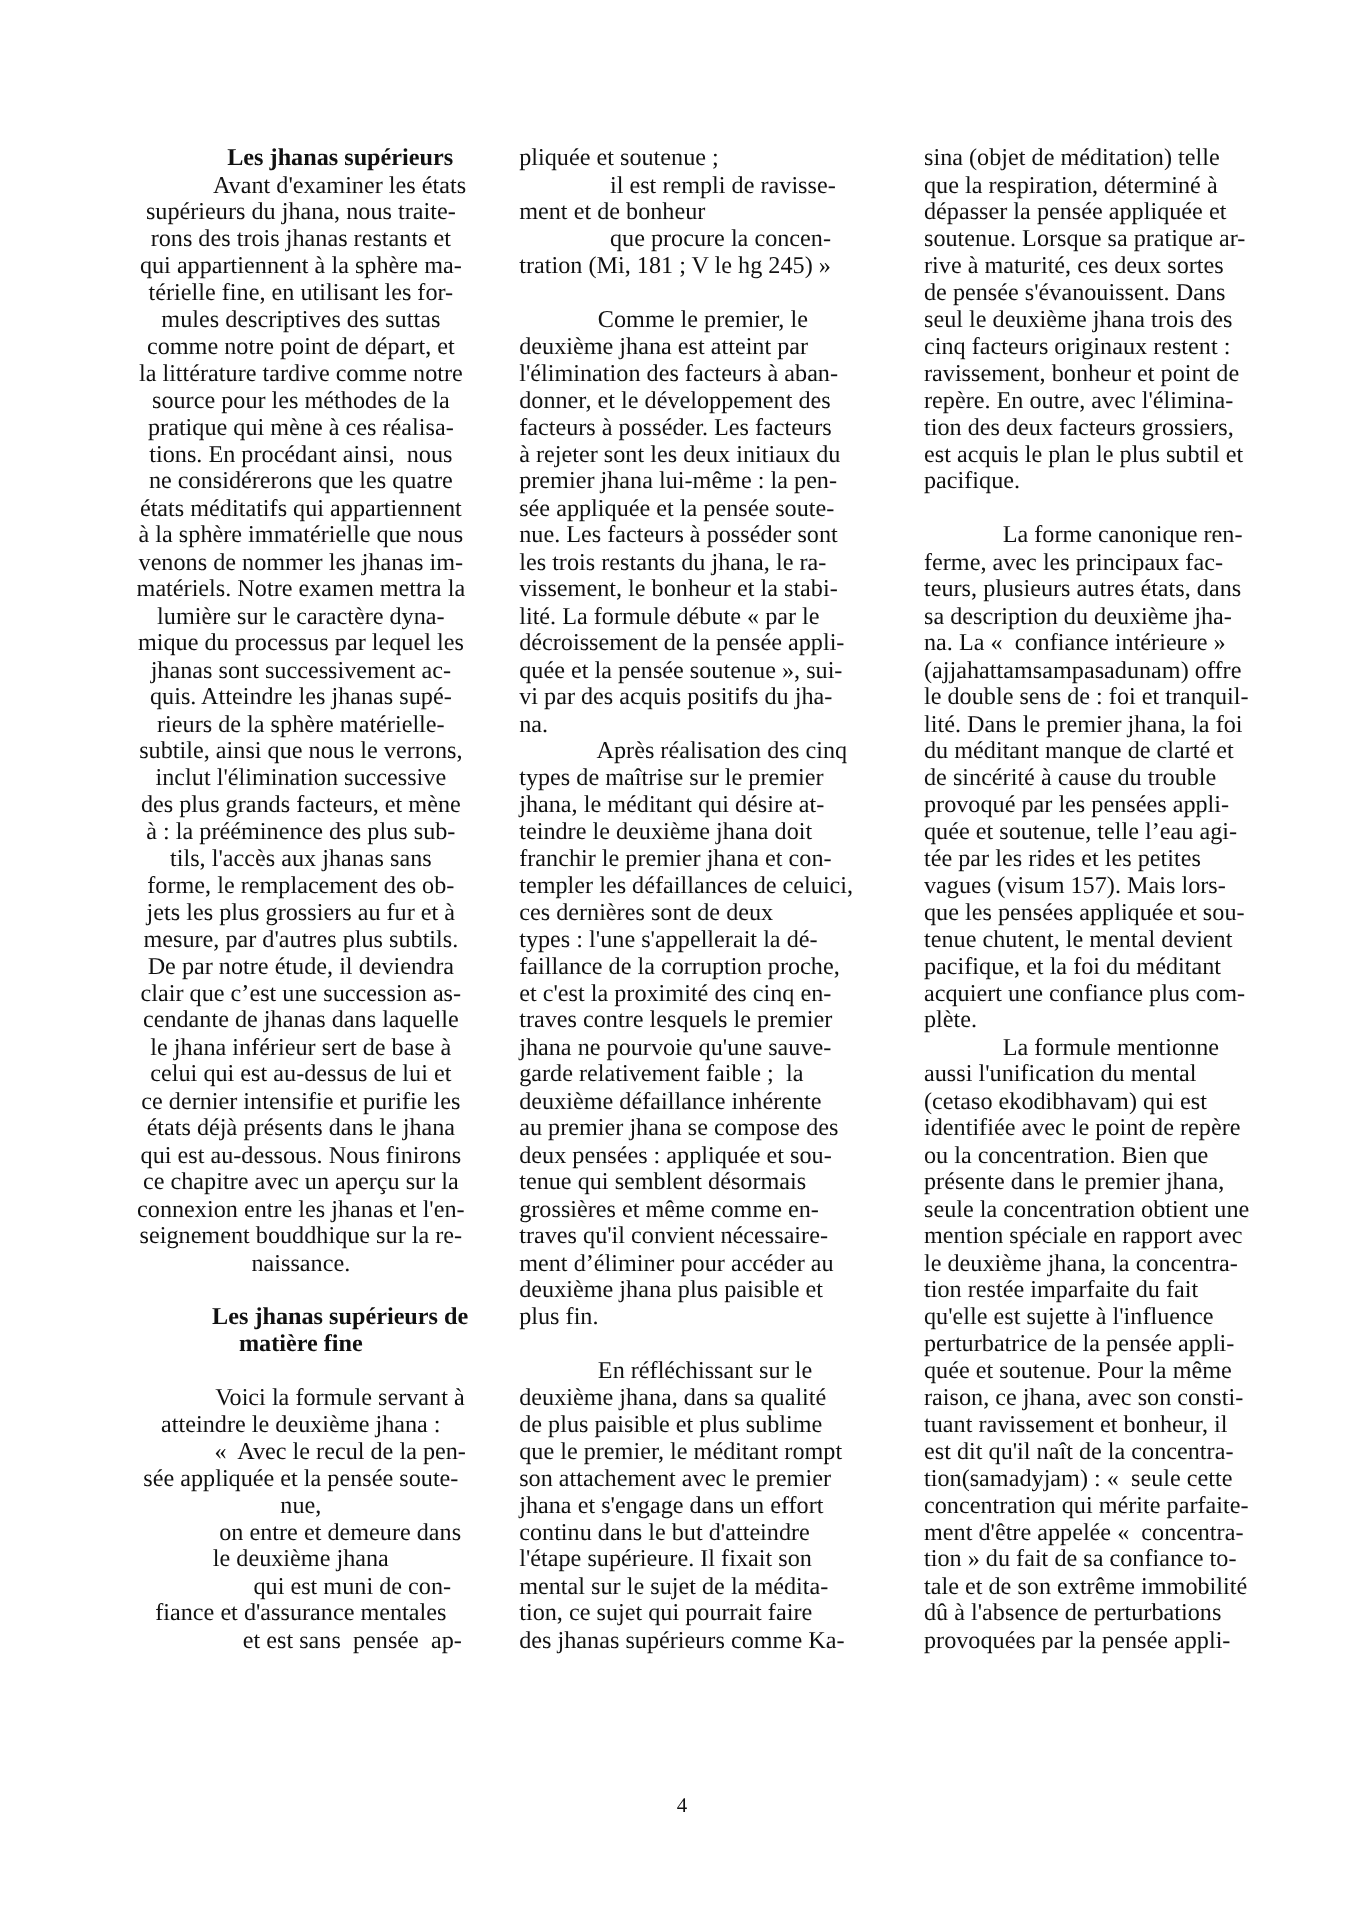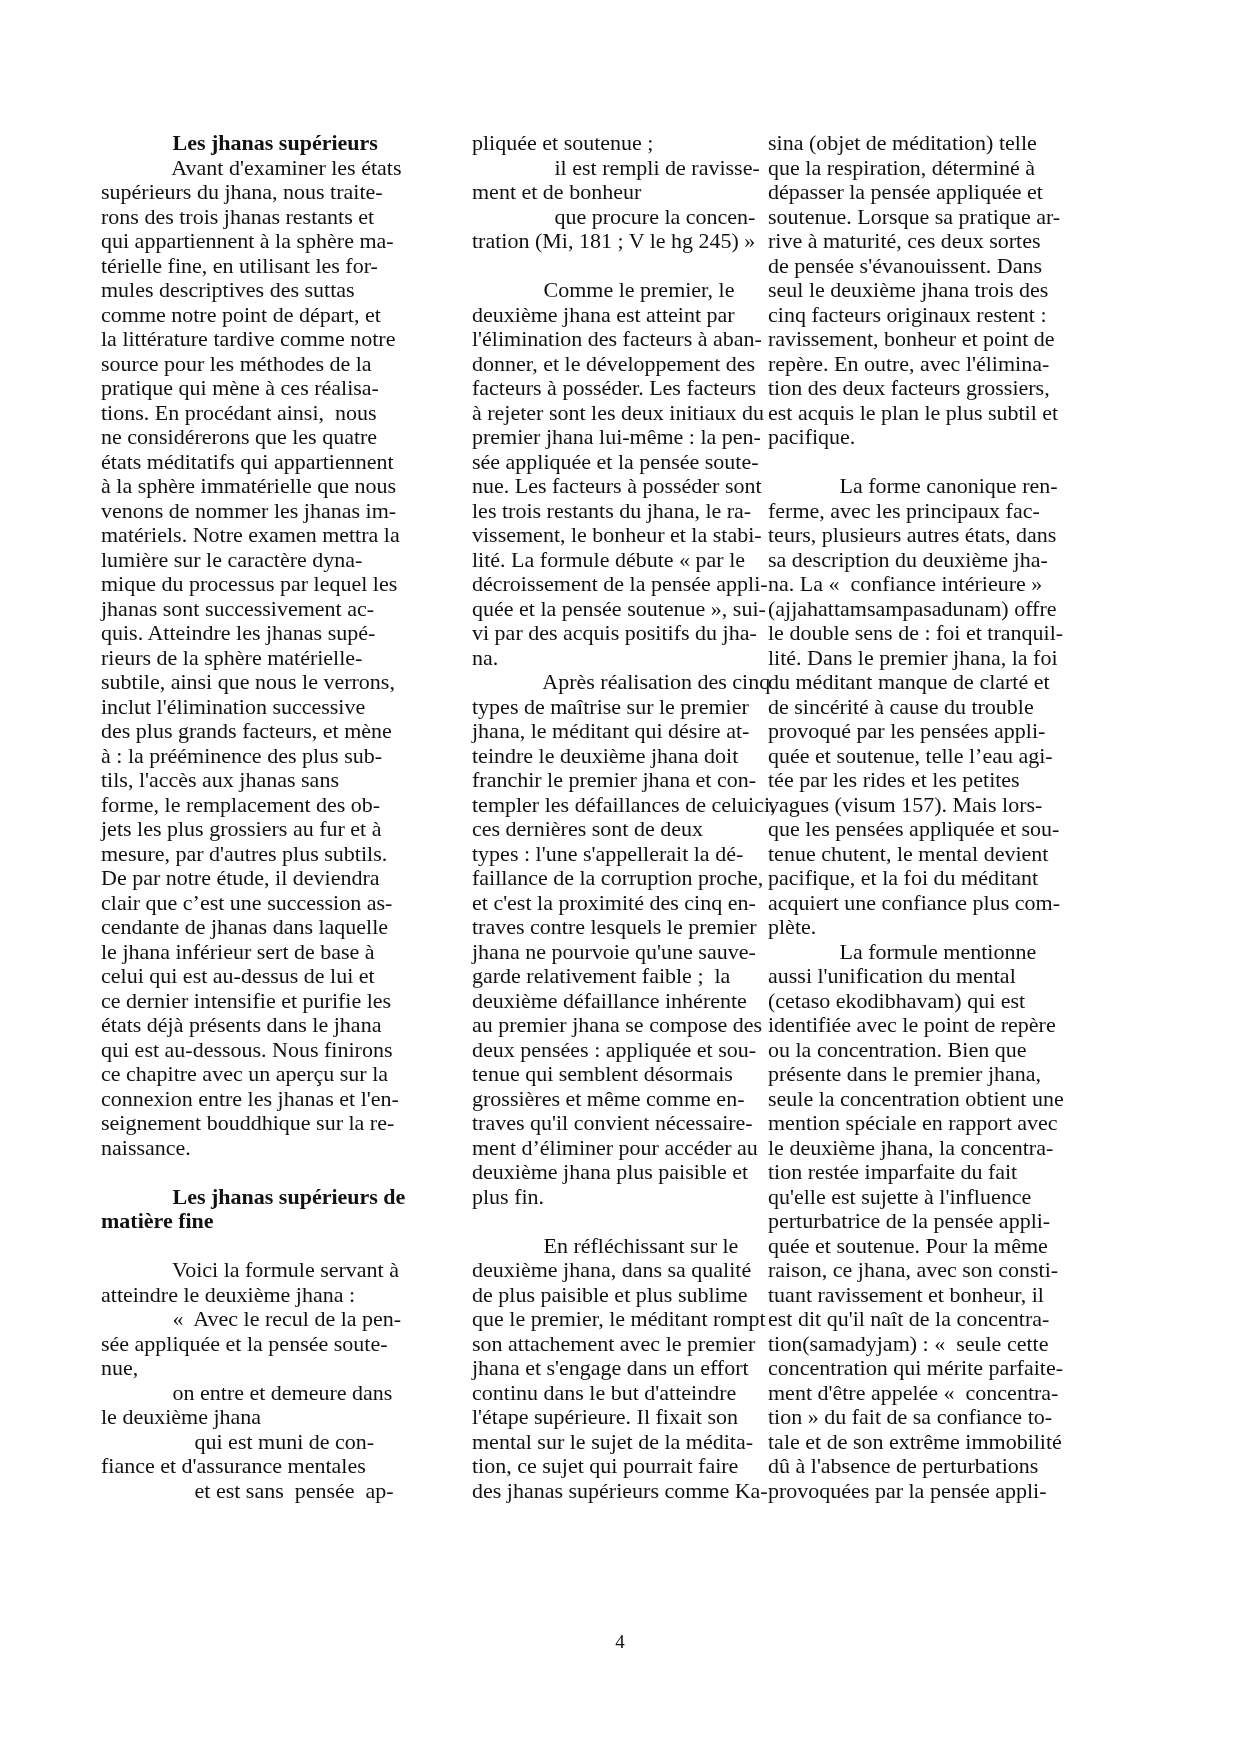--- a/index.html
+++ b/index.html
@@ -1,21 +1,21 @@
 <!DOCTYPE html>
 <html><head>
 <meta charset="utf-8">
 <style>
   html, body { margin: 0; padding: 0; background: #ffffff; }
   body { width: 1240px; height: 1754px; position: relative; overflow: hidden;
          font-family: "Liberation Serif", "DejaVu Serif", serif; color: #111; }
   .col { position: absolute; top: 131px; font-size: 22px; line-height: 24.5px; white-space: pre; }
-  .col1 { left: 101px; width: 345px; }
+  .col1 { left: 101px; width: 345px; text-align: center; }
   .col2 { left: 472px; width: 345px; }
-  .col3 { left: 768px; width: 345px; }
+  .col3 { left: 840px; width: 345px; }
   .ln { display: block; height: 24.5px; }
   .b { font-weight: bold; }
   .page-num { position: absolute; top: 1631px; left: 0; width: 1240px; text-align: center;
               font-size: 19px; }
 </style>
 </head>
 <body>
 
 <div>
   <div class="col col1"><span class="ln b">             Les jhanas supérieurs</span><span class="ln">             Avant d'examiner les états</span><span class="ln">supérieurs du jhana, nous traite-</span><span class="ln">rons des trois jhanas restants et</span><span class="ln">qui appartiennent à la sphère ma-</span><span class="ln">térielle fine, en utilisant les for-</span><span class="ln">mules descriptives des suttas</span><span class="ln">comme notre point de départ, et</span><span class="ln">la littérature tardive comme notre</span><span class="ln">source pour les méthodes de la</span><span class="ln">pratique qui mène à ces réalisa-</span><span class="ln">tions. En procédant ainsi,  nous</span><span class="ln">ne considérerons que les quatre</span><span class="ln">états méditatifs qui appartiennent</span><span class="ln">à la sphère immatérielle que nous</span><span class="ln">venons de nommer les jhanas im-</span><span class="ln">matériels. Notre examen mettra la</span><span class="ln">lumière sur le caractère dyna-</span><span class="ln">mique du processus par lequel les</span><span class="ln">jhanas sont successivement ac-</span><span class="ln">quis. Atteindre les jhanas supé-</span><span class="ln">rieurs de la sphère matérielle-</span><span class="ln">subtile, ainsi que nous le verrons,</span><span class="ln">inclut l'élimination successive</span><span class="ln">des plus grands facteurs, et mène</span><span class="ln">à : la prééminence des plus sub-</span><span class="ln">tils, l'accès aux jhanas sans</span><span class="ln">forme, le remplacement des ob-</span><span class="ln">jets les plus grossiers au fur et à</span><span class="ln">mesure, par d'autres plus subtils.</span><span class="ln">De par notre étude, il deviendra</span><span class="ln">clair que c’est une succession as-</span><span class="ln">cendante de jhanas dans laquelle</span><span class="ln">le jhana inférieur sert de base à</span><span class="ln">celui qui est au-dessus de lui et</span><span class="ln">ce dernier intensifie et purifie les</span><span class="ln">états déjà présents dans le jhana</span><span class="ln">qui est au-dessous. Nous finirons</span><span class="ln">ce chapitre avec un aperçu sur la</span><span class="ln">connexion entre les jhanas et l'en-</span><span class="ln">seignement bouddhique sur la re-</span><span class="ln">naissance.</span><span class="ln"></span><span class="ln b">             Les jhanas supérieurs de</span><span class="ln b">matière fine</span><span class="ln"></span><span class="ln">             Voici la formule servant à</span><span class="ln">atteindre le deuxième jhana :</span><span class="ln">             «  Avec le recul de la pen-</span><span class="ln">sée appliquée et la pensée soute-</span><span class="ln">nue,</span><span class="ln">             on entre et demeure dans</span><span class="ln">le deuxième jhana</span><span class="ln">                 qui est muni de con-</span><span class="ln">fiance et d'assurance mentales</span><span class="ln">                 et est sans  pensée  ap-</span></div>

